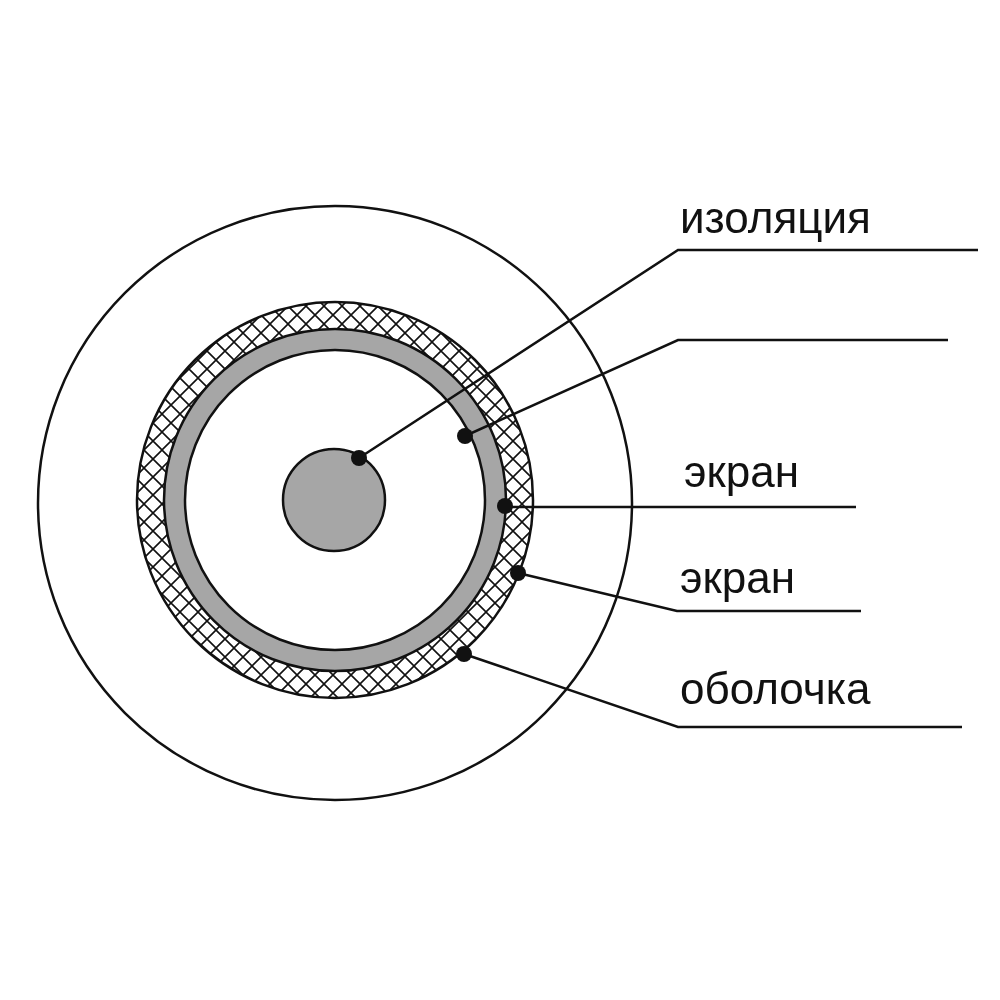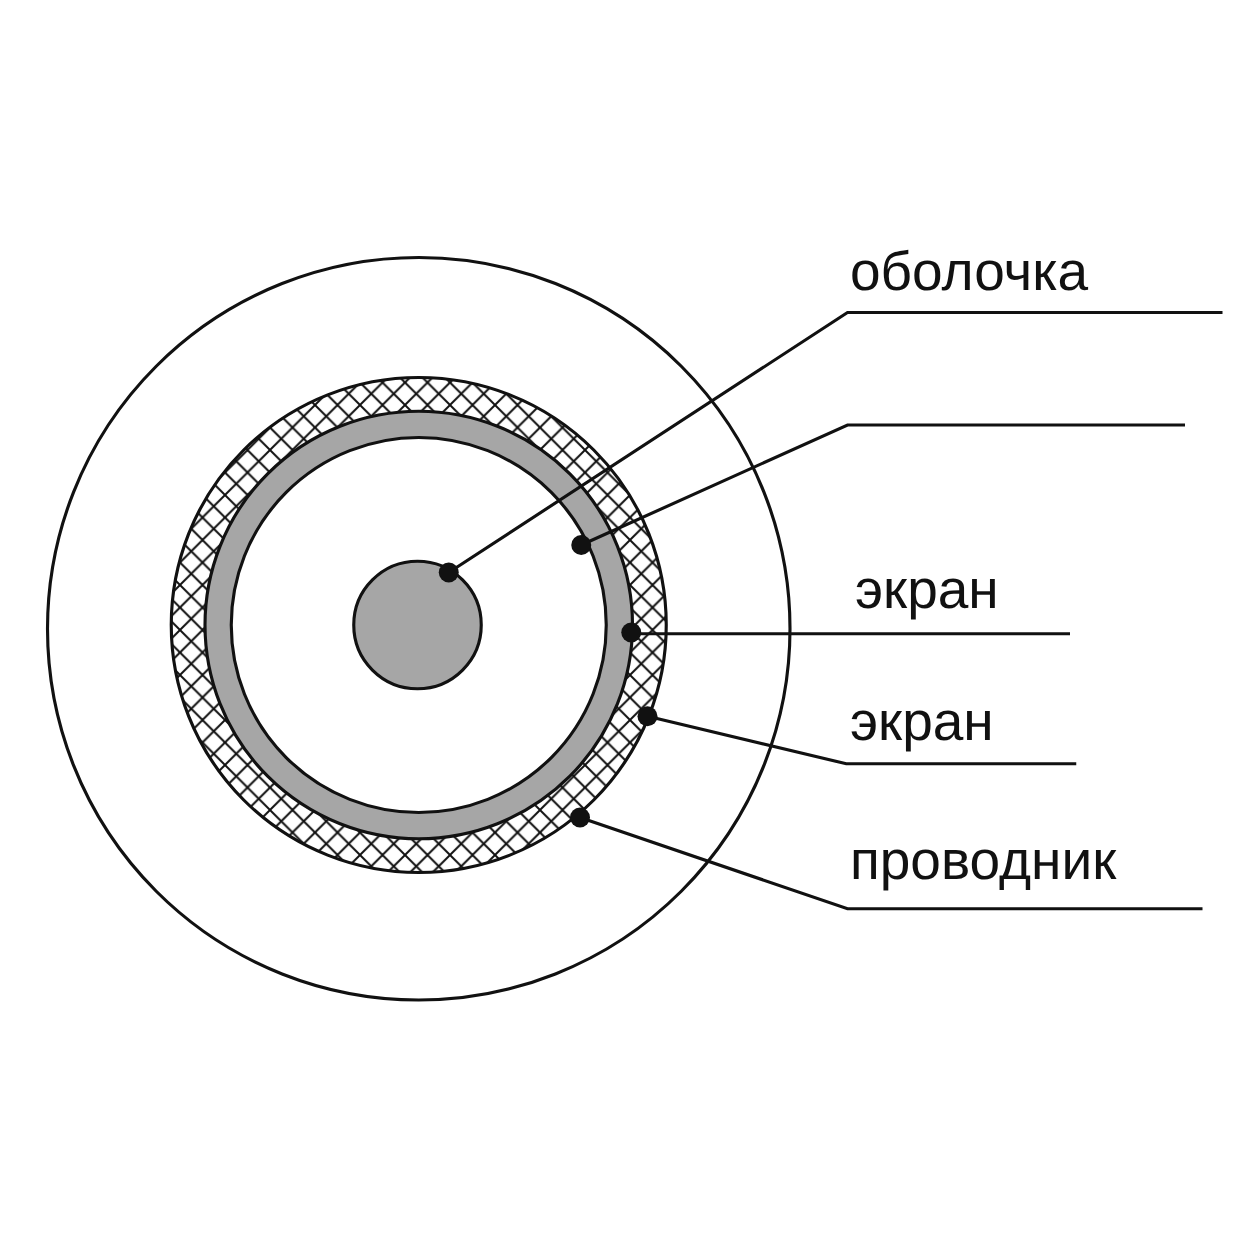--- a/index.html
+++ b/index.html
@@ -44,17 +44,17 @@
 
     <g fill="#111">
       <circle cx="359" cy="458" r="8"></circle>
       <circle cx="465" cy="436" r="8"></circle>
       <circle cx="505" cy="506" r="8"></circle>
       <circle cx="518" cy="573" r="8"></circle>
       <circle cx="464" cy="654" r="8"></circle>
     </g>
   </svg>
 
-  <div class="lbl" style="left:680px;top:196px;">оболочка</div>
+  <div class="lbl" style="left:680px;top:196px;">изоляция</div>
   <div class="lbl" style="left:684px;top:450px;">экран</div>
   <div class="lbl" style="left:680px;top:556px;">экран</div>
-  <div class="lbl" style="left:680px;top:667px;">проводник</div>
+  <div class="lbl" style="left:680px;top:667px;">оболочка</div>
 </div>
 
 </body></html>

